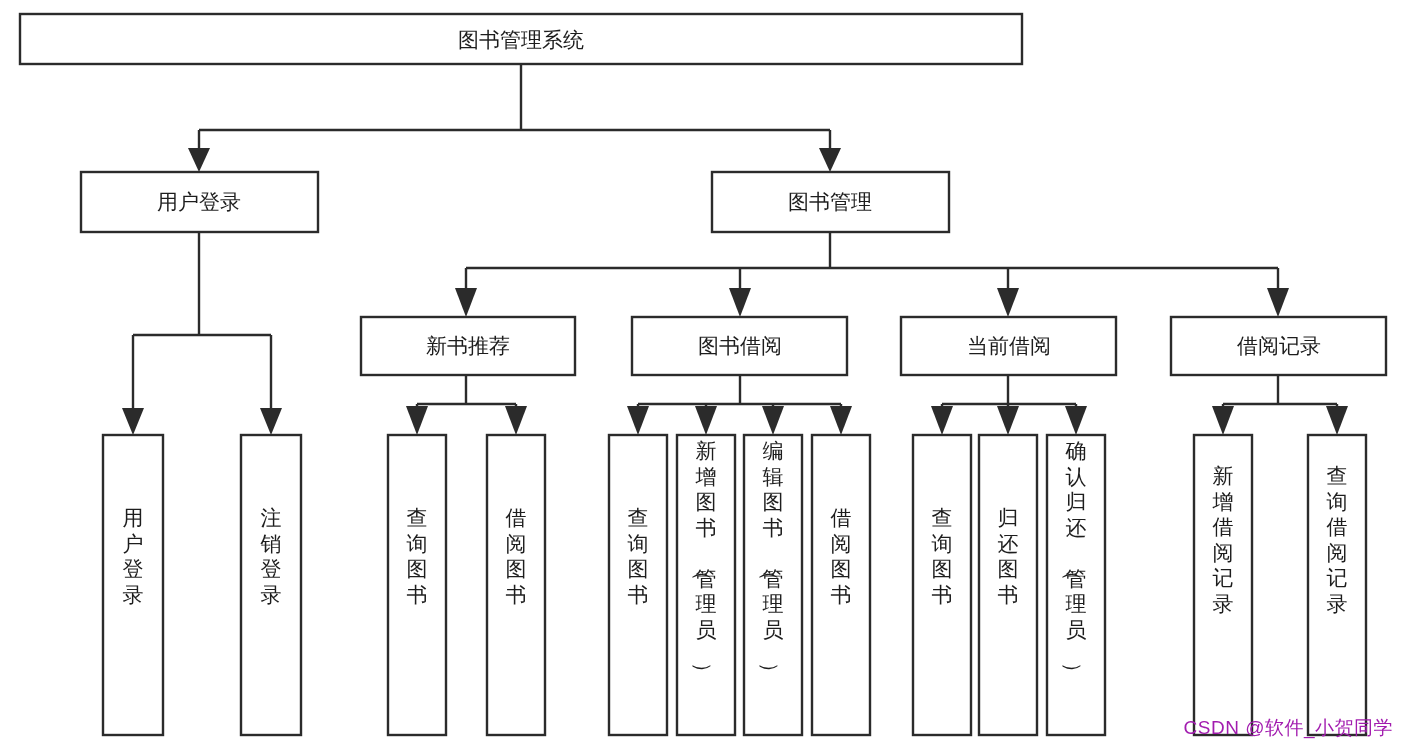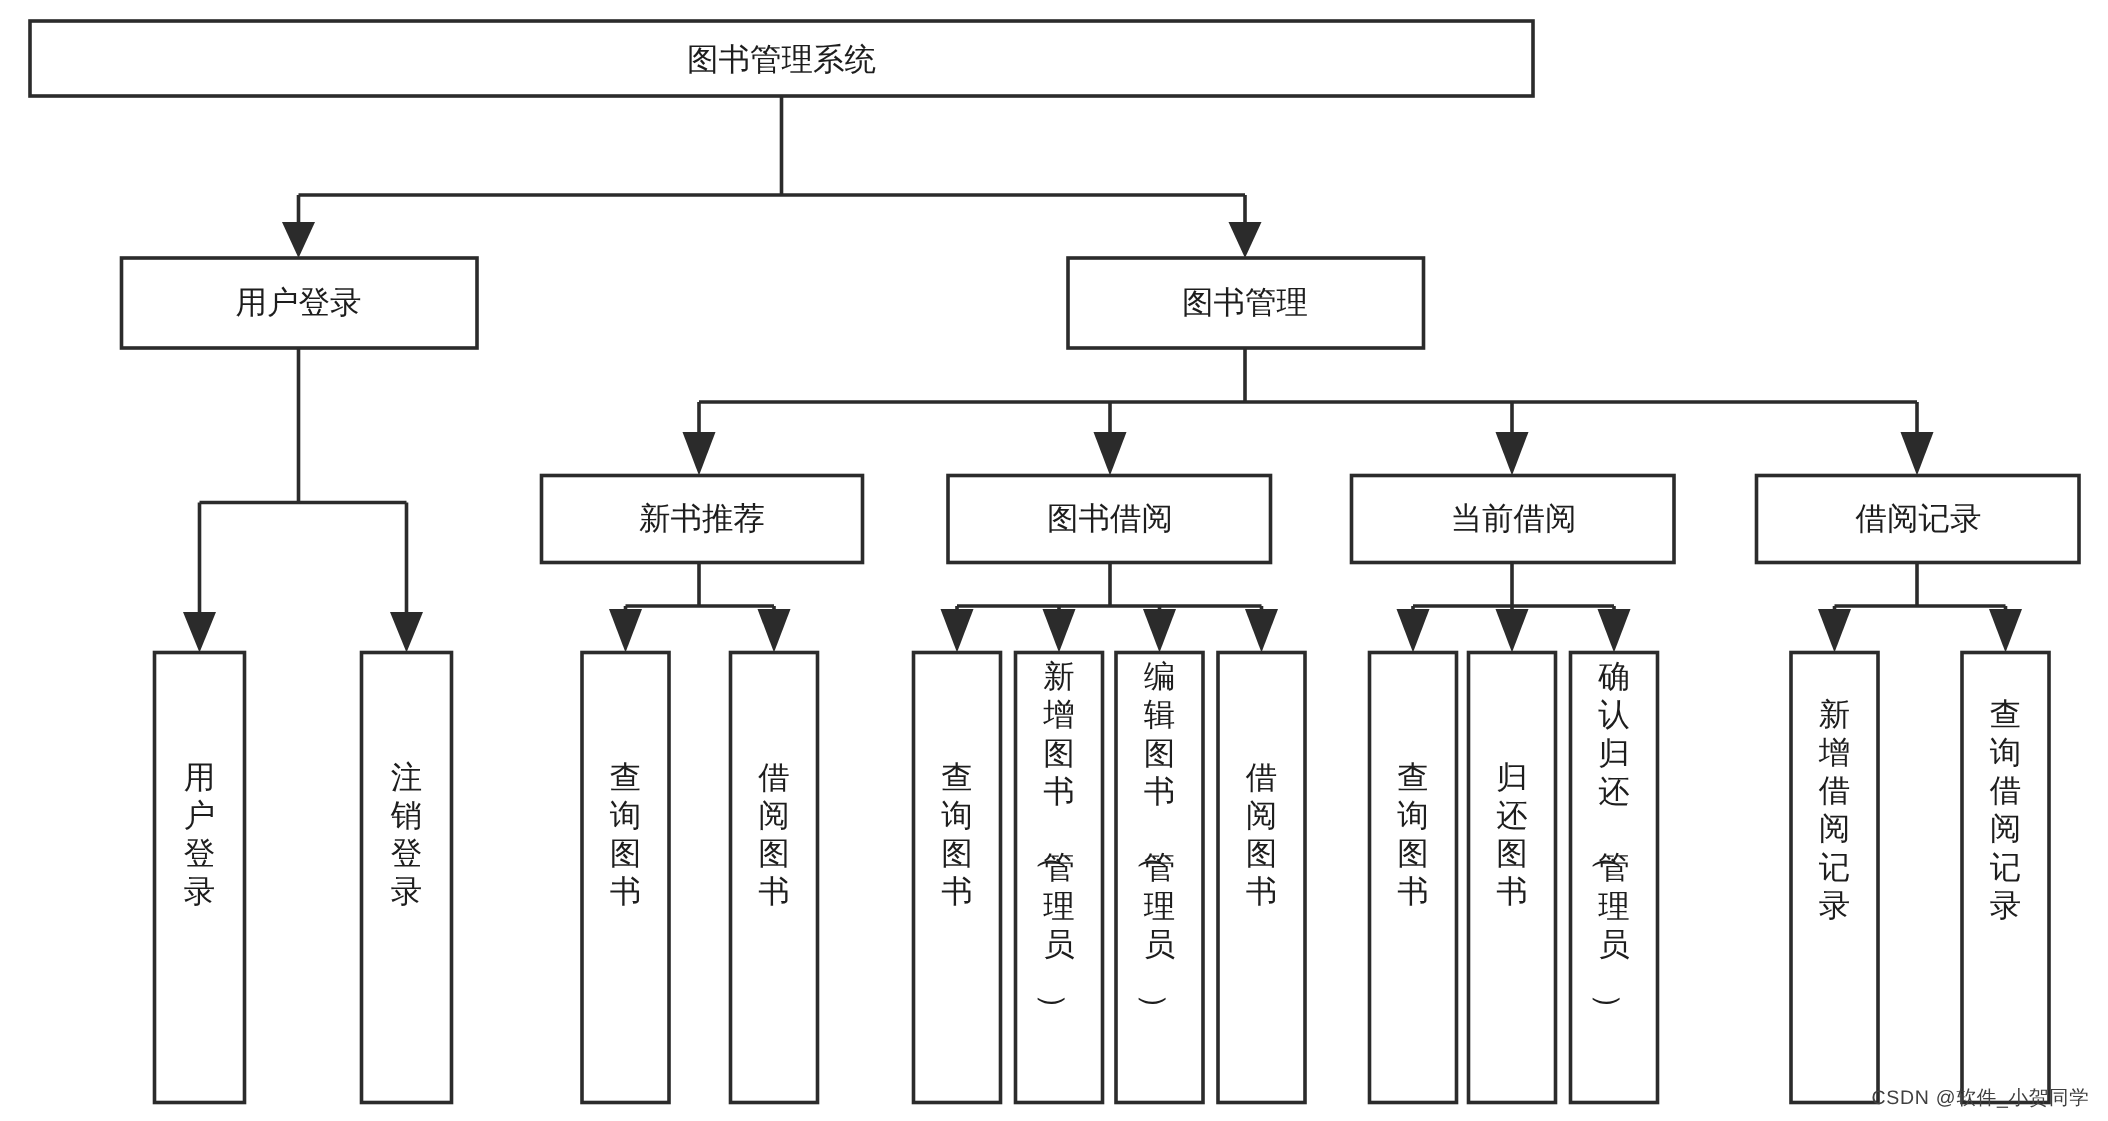--- a/index.html
+++ b/index.html
@@ -55,22 +55,22 @@
     font-size: 21px;
     fill: #1d1d1d;
     text-anchor: middle;
     white-space: pre;
   }
   .watermark-text {
     position: absolute;
     right: 12px;
     bottom: 6px;
     font-family: "Liberation Sans", "DejaVu Sans", sans-serif;
-    font-size: 13px;
-    color: #404040;
+    font-size: 19px;
+    color: #a21caf;
     letter-spacing: 0.5px;
     user-select: none;
     pointer-events: none;
     white-space: nowrap;
   }
 </style>
 </head>
 <body>
 
 <div id="diagram-root">

